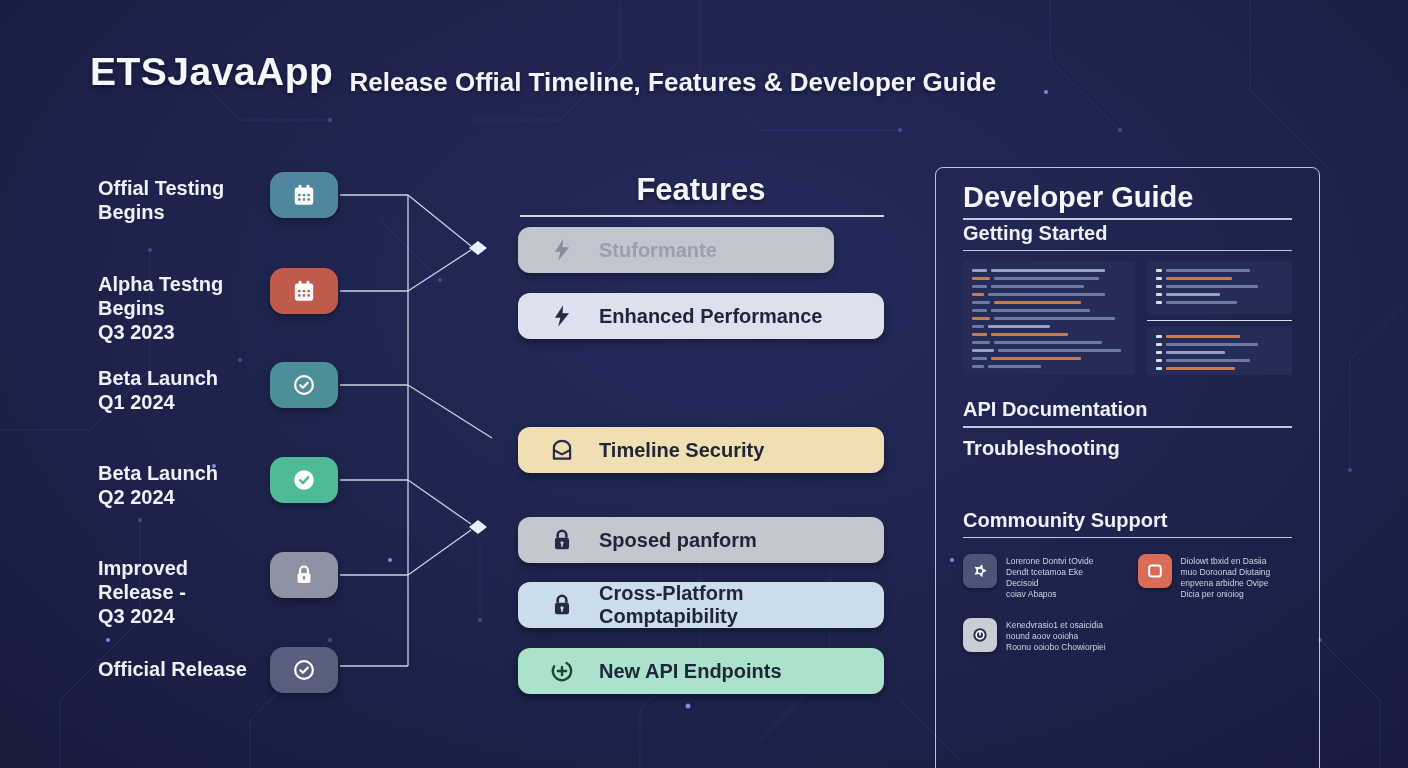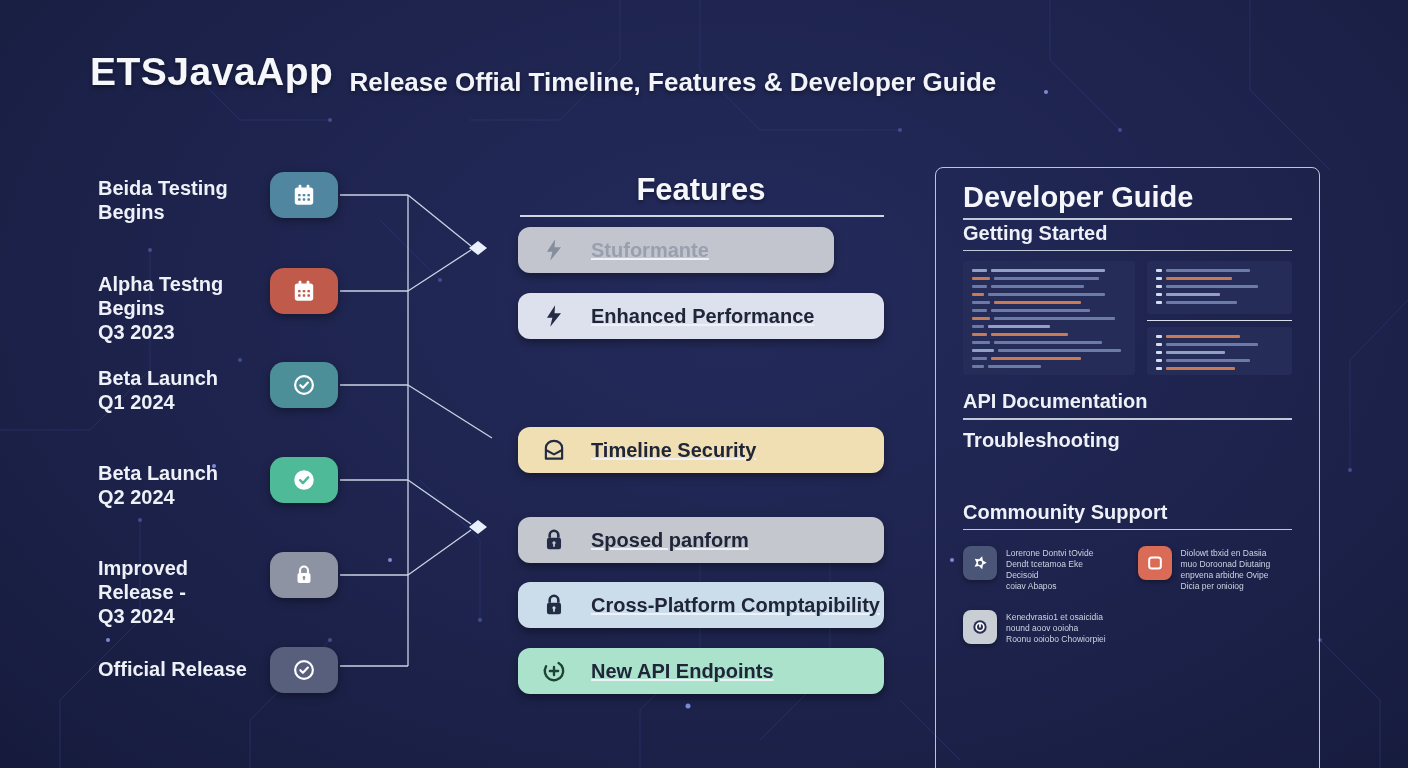--- a/index.html
+++ b/index.html
@@ -17,30 +17,30 @@
   .subtitle{font-size:26px;font-weight:600;color:#f2f4fa;line-height:1.1;text-shadow:0 2px 4px rgba(0,0,0,.4);}
   
   .tl-item{position:absolute;left:98px;width:310px;}
   .tl-label{font-size:20px;line-height:24px;font-weight:600;color:#eef1f7;width:168px;}
   .tl-icon{position:absolute;left:172px;top:-4px;width:68px;height:46px;border-radius:14px;display:flex;align-items:center;justify-content:center;box-shadow:0 3px 8px rgba(0,0,0,.35);}
   .tl-1{top:176px}.tl-2{top:272px}.tl-3{top:366px}.tl-4{top:461px}.tl-5{top:556px}.tl-6{top:657px}
   .tl-6 .tl-icon{top:-10px}
   
   .features-head{position:absolute;left:518px;top:172px;width:366px;text-align:center;font-size:31px;font-weight:700;color:#f5f7fb;text-shadow:0 2px 4px rgba(0,0,0,.4);}
   .features-rule{position:absolute;left:520px;top:215px;width:364px;height:2px;background:rgba(240,244,252,.85);}
-  .pill{position:absolute;left:518px;width:366px;height:46px;border-radius:12px;display:flex;align-items:center;padding-left:23px;gap:24px;box-sizing:border-box;box-shadow:0 4px 9px rgba(0,0,0,.35);cursor:pointer;text-decoration:underline;}
+  .pill{position:absolute;left:518px;width:366px;height:46px;border-radius:12px;display:flex;align-items:center;padding-left:31px;gap:24px;box-sizing:border-box;box-shadow:0 4px 9px rgba(0,0,0,.35);cursor:pointer;}
   .pill-label{font-size:20px;font-weight:600;color:#20263a;}
   .p1{top:227px;width:316px}.p2{top:293px}.p3{top:360px}.p4{top:427px}.p5{top:517px}.p6{top:582px}.p7{top:648px}
   .pill .ico{width:26px;height:26px;flex:0 0 26px;}
   
   .dev-panel{position:absolute;left:935px;top:167px;width:385px;height:704px;border:1.5px solid rgba(216,225,242,.85);border-radius:8px;box-sizing:border-box;padding:12px 27px 18px 27px;}
   .dev-head{font-size:29px;font-weight:700;color:#f4f6fb;line-height:34px;}
   .u-line{height:1.5px;background:rgba(235,240,250,.8);width:100%;}
   .dev-sub{font-size:20px;font-weight:600;color:#eef1f8;line-height:24px;}
-  .mt4{margin-top:4px}.mt5{margin-top:5px}.mt8{margin-top:8px}.mt10{margin-top:1px}.mt26{margin-top:14px}.mt48{margin-top:48px}
+  .mt4{margin-top:4px}.mt5{margin-top:5px}.mt8{margin-top:8px}.mt10{margin-top:1px}.mt26{margin-top:22px}.mt48{margin-top:48px}
   
   .code-row{display:flex;gap:12px;margin-top:10px;height:114px;}
   .code-block{background:#252c58;border-radius:3px;padding:8px 9px;box-sizing:border-box;overflow:hidden;}
   .cb-left{width:174px;height:114px;}
   .cb-right-col{width:145px;display:flex;flex-direction:column;gap:6px;}
   .cb-rt{width:145px;height:56px;}
   .cb-rb{width:145px;height:50px;}
   .cb-div{height:1.5px;background:rgba(240,244,252,.9);}
   .cb-row{display:flex;gap:4px;margin-bottom:5px;height:3px;}
   .seg{display:inline-block;height:3px;border-radius:1px;}
@@ -113,21 +113,21 @@
     <polygon points="469,527 478,520 487,527 478,534" fill="#e9effc"></polygon>
   </svg>
 
   <div class="title-row">
     <div class="app-name">ETSJavaApp</div>
     <div class="subtitle">Release Offial Timeline, Features &amp; Developer Guide</div>
   </div>
 
   <div class="tl-item tl-1">
     <div class="tl-label">
-      <span>Beida Testing</span><br>
+      <span>Offial Testing</span><br>
       <span>Begins</span>
     </div>
     <div class="tl-icon" style="background: rgb(80, 134, 159); --c: #50869f;">
       <svg width="26" height="26" viewBox="0 0 24 24">
           <rect x="7" y="2.5" width="2.6" height="4" rx="1" fill="#fff"></rect>
           <rect x="14.4" y="2.5" width="2.6" height="4" rx="1" fill="#fff"></rect>
           <rect x="3.5" y="5" width="17" height="16" rx="2.5" fill="#fff"></rect>
           <g fill="var(--c,#50869f)">
             <rect x="6.5" y="11" width="2.4" height="2.2" rx="0.6"></rect>
             <rect x="10.8" y="11" width="2.4" height="2.2" rx="0.6"></rect>

